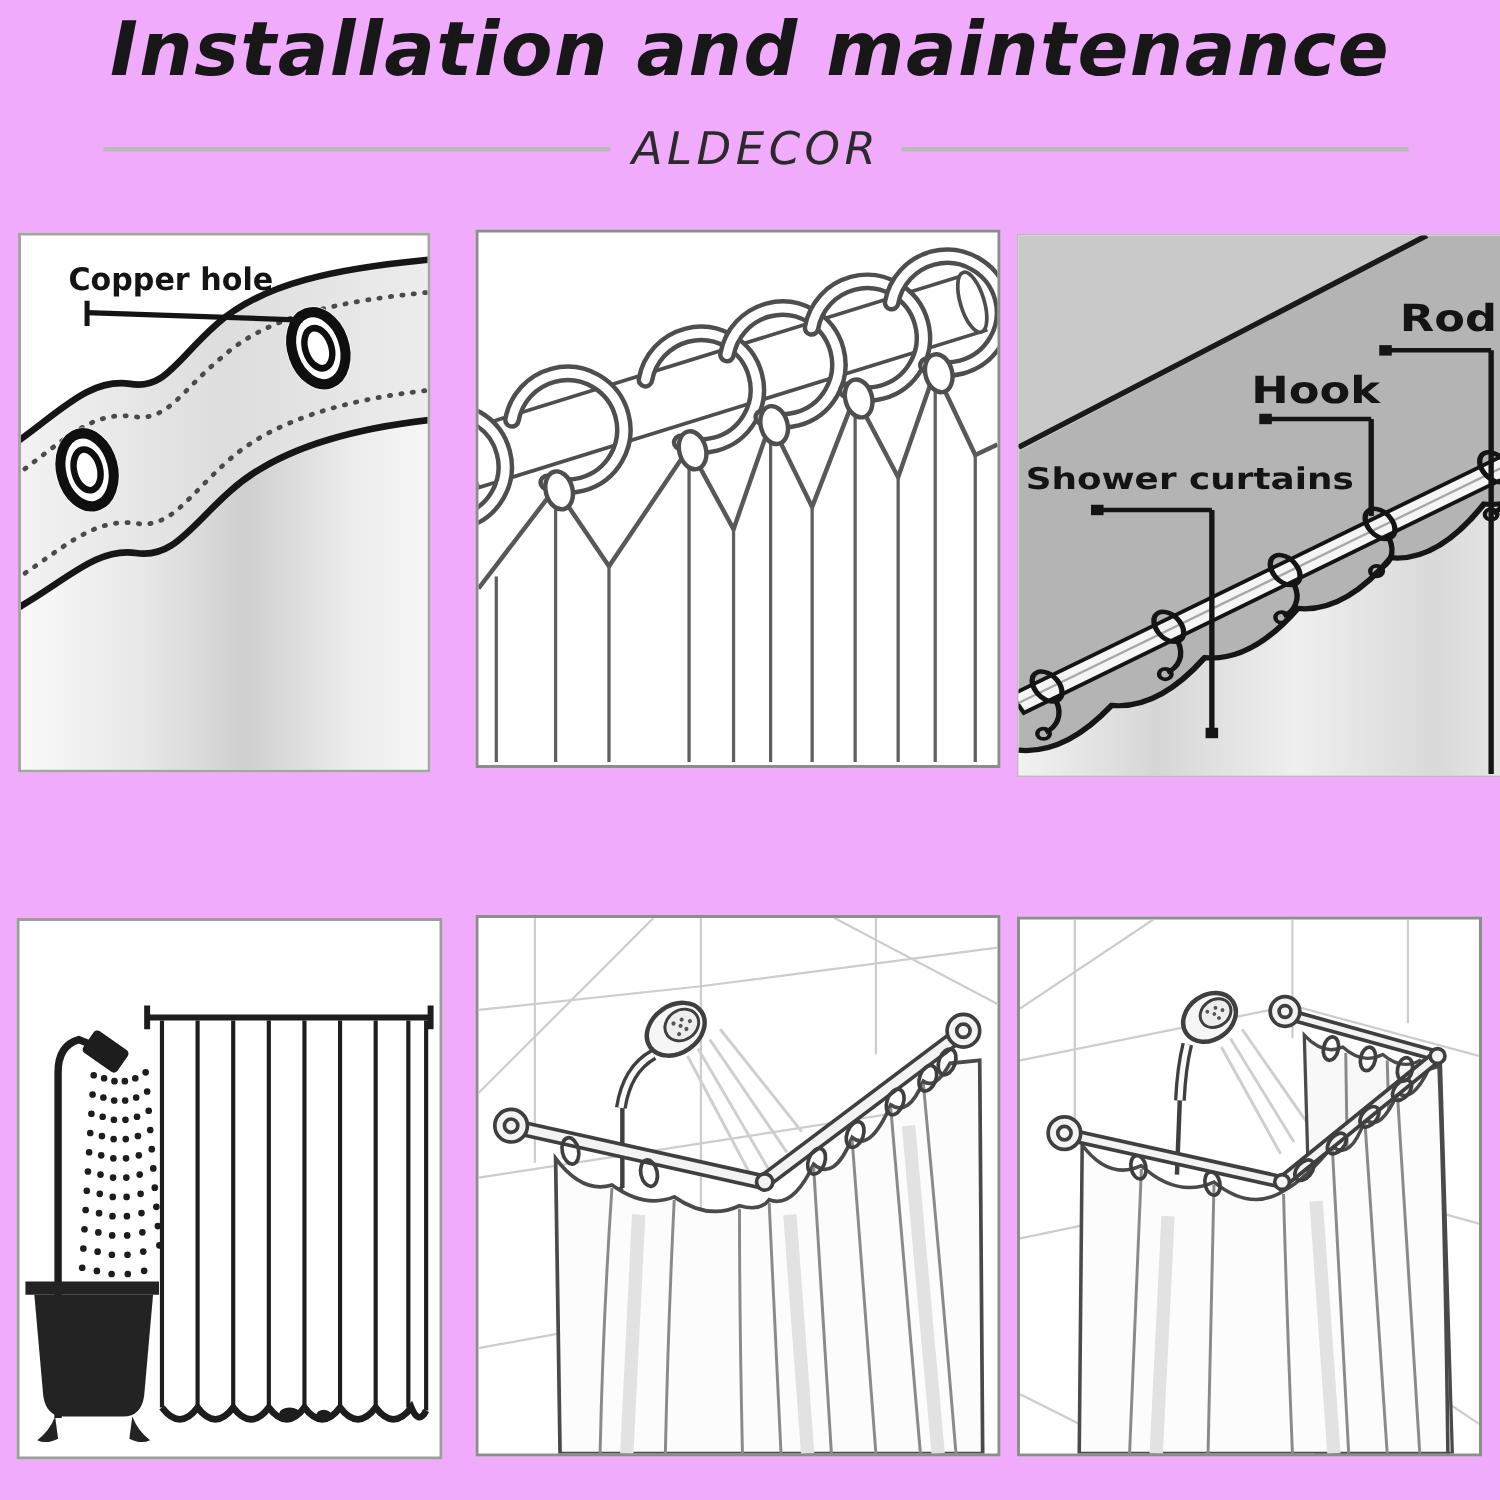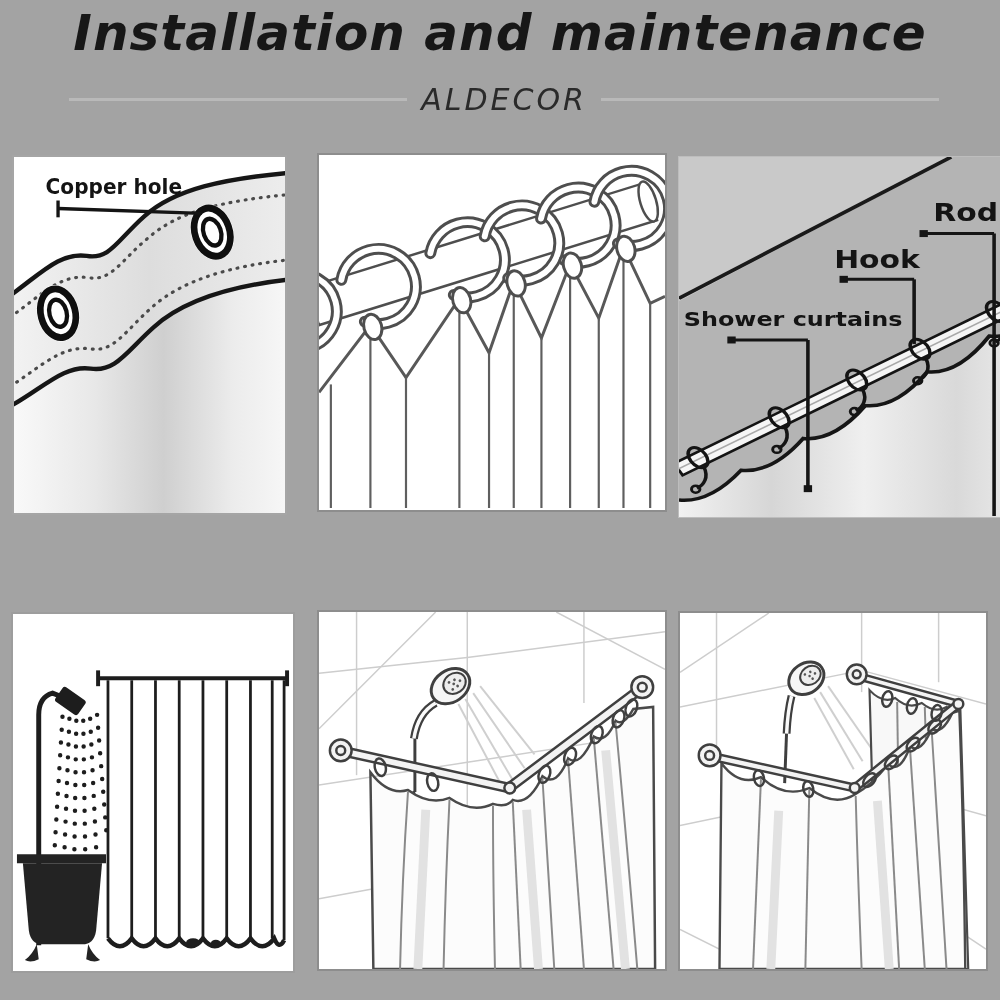--- a/index.html
+++ b/index.html
@@ -1,16 +1,16 @@
 <!DOCTYPE html>
 <html><head>
 <meta charset="utf-8">
 <style>
   html,body{margin:0;padding:0;background:#ffffff;}
-  .canvas{position:relative;width:1000px;height:1000px;background:#a3a3a3;overflow:hidden;
+  .canvas{position:relative;width:1000px;height:1000px;background:#f0abfc;overflow:hidden;
           font-family:"DejaVu Sans","Liberation Sans",sans-serif;}
   .title{position:absolute;top:4px;left:0;width:100%;text-align:center;white-space:nowrap;
          font-style:italic;font-weight:700;font-size:50px;letter-spacing:1px;color:#171717;}
   .brandrow{position:absolute;top:82px;left:4px;width:100%;display:flex;align-items:center;justify-content:center;gap:14px;}
   .rule{height:3px;background:#b9b9b9;width:338px;}
   .brand{font-style:italic;font-size:30px;letter-spacing:3px;color:#2a2a2a;}
   .panel{position:absolute;background:#ffffff;box-sizing:border-box;}
   .panel svg{display:block;width:100%;height:100%;}
   #p1{left:12px;top:155px;width:275px;height:360px;border:2px solid #a5a5a5;}
   #p2{left:317px;top:153px;width:350px;height:359px;border:2px solid #8d8d8d;}

